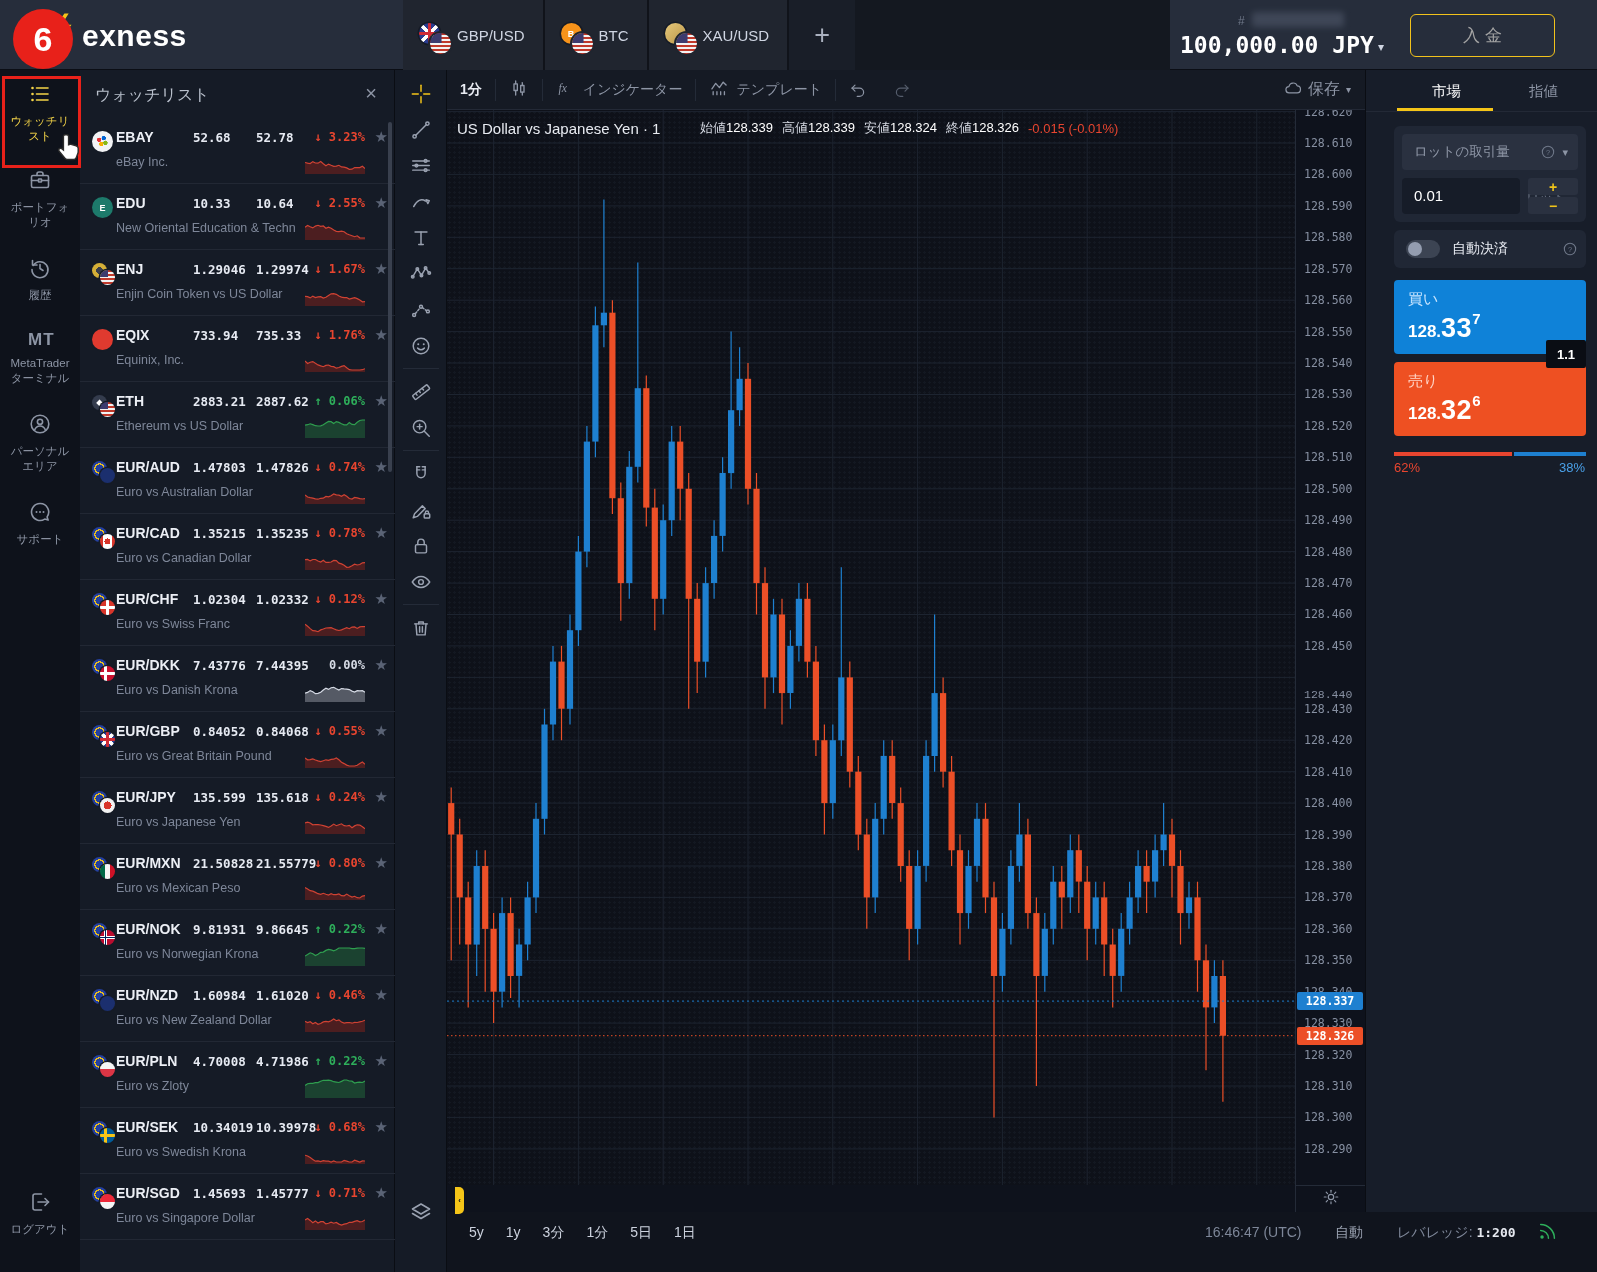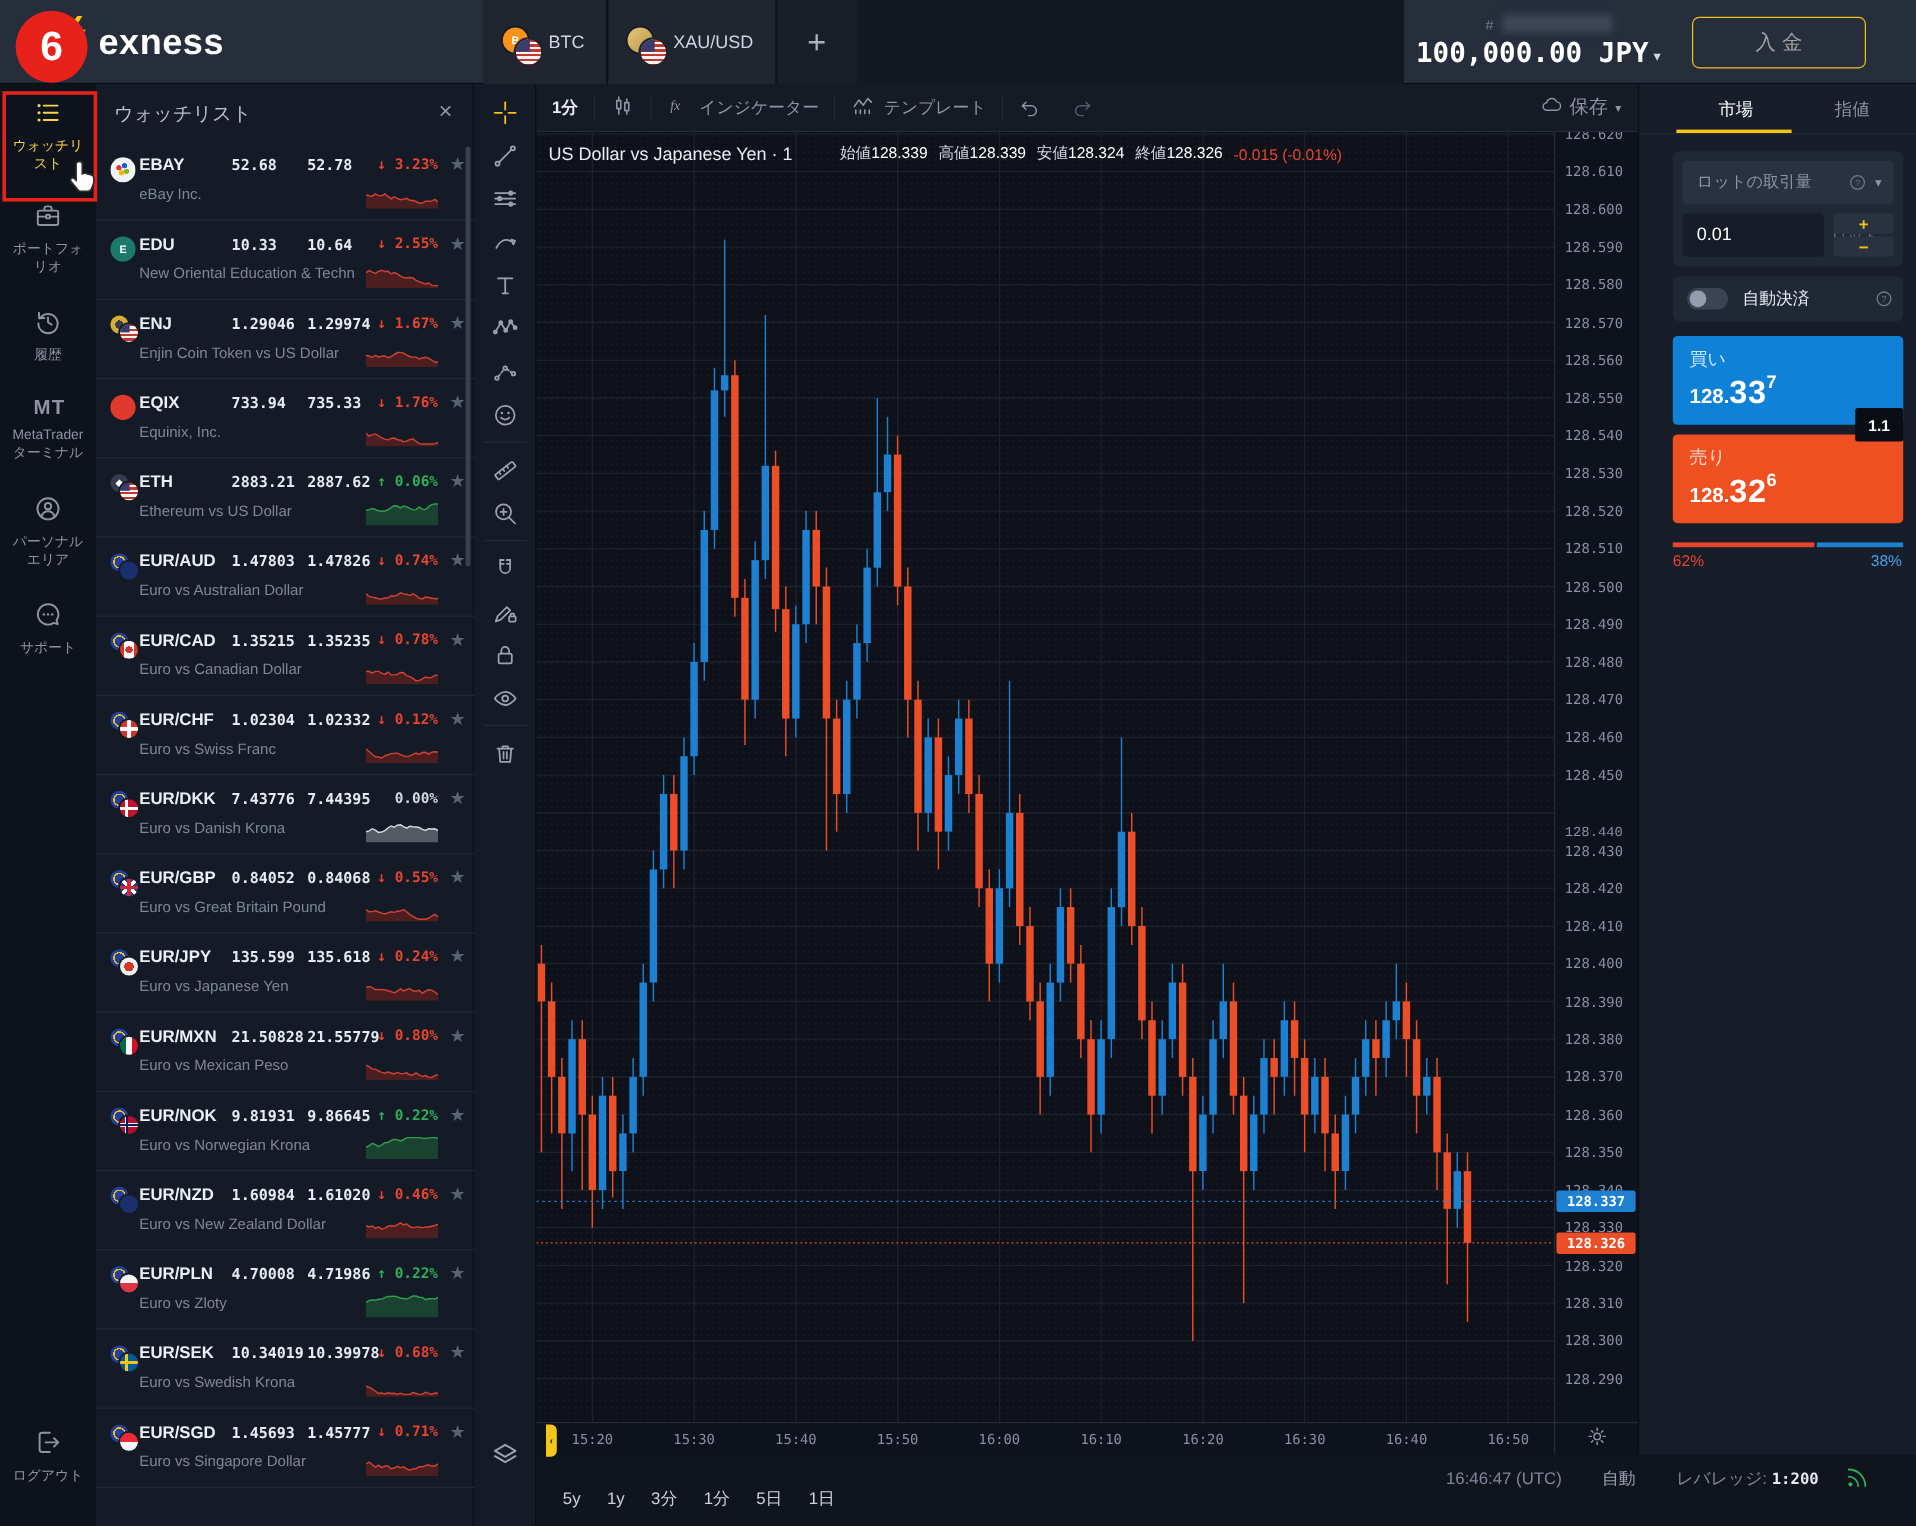--- a/index.html
+++ b/index.html
@@ -151,21 +151,21 @@
     display:flex; align-items:center; justify-content:center; cursor:pointer; }
 
   
   #time-axis { left:447px; top:1185px; width:848px; height:27px; background:#0e121c; border-top:1px solid #242b38; overflow:hidden; }
   .ttick { position:absolute; top:6px; width:44px; margin-left:-22px; text-align:center;
     font-family:"DejaVu Sans Mono",monospace; font-size:11.5px; color:#8790a2; }
 
   
   #bottombar { left:447px; top:1212px; width:1150px; height:60px; background:#10141d; }
   #ranges { position:absolute; left:16px; top:8px; display:flex; gap:10px; }
-  .rng { padding:4px 6px; font-size:14px; color:#ccd2de; cursor:pointer;margin-top:16px; }
+  .rng { padding:4px 6px; font-size:14px; color:#ccd2de; cursor:pointer; }
   #bb-clock { position:absolute; left:758px; top:12px; font-size:14px; color:#7e8799; }
   #bb-auto { position:absolute; left:888px; top:12px; font-size:14px; color:#9aa2b1; cursor:pointer; }
   #bb-lev { position:absolute; left:950px; top:12px; font-size:14px; color:#7e8799; }
   #bb-lev b { color:#e6e9f0; font-family:"DejaVu Sans Mono",monospace; font-size:13px; }
   #bb-feed { position:absolute; left:1090px; top:8px; width:24px; height:24px; color:#2eaf5b; }
 
   
   #panel { left:1365px; top:70px; width:232px; height:1142px; background:#171d29; border-left:1px solid #0a0d13; }
   .ptab { position:absolute; top:12px; font-size:14.5px; cursor:pointer; }
   #ptab-market { left:66px; color:#fff; }
@@ -216,20 +216,27 @@
 <body>
 
 <div id="app">
 
   <div class="abs" id="header">
     <span class="abs" id="logo-mark"><span style="display: inline-block; width: 34px; height: 34px;"><svg class="ic" viewBox="0 0 24 24" width="100%" height="100%" fill="none" stroke="currentColor" stroke-width="1.6" stroke-linecap="round" stroke-linejoin="round">
             <polygon points="13,1 3,15 9,15 6,25 18,9 11,9 16,1" fill="#f5c518" stroke="none"></polygon>
           </svg></span></span>
     <span class="abs" id="logo-text">exness</span>
     <div class="abs" id="tabstrip">
+        <div class="tab">
+          <span class="flagbox" style="position: relative; display: inline-block; width: 26px; height: 24px;">
+            <span class="flag fl-gb back"></span>
+            <span class="flag fl-us front"></span>
+          </span>
+          <span class="tlabel">GBP/USD</span>
+        </div>
         <div class="tab">
           <span class="flagbox" style="position: relative; display: inline-block; width: 26px; height: 24px;">
             <span class="flag fl-btc back">
               <span class="fletter">B</span>
             </span>
             <span class="flag fl-us front"></span>
           </span>
           <span class="tlabel">BTC</span>
         </div>
         <div class="tab">
@@ -871,32 +878,20 @@
       <div class="ptick" style="top: 843.256px;">128.350</div>
       <div class="ptick" style="top: 874.689px;">128.340</div>
       <div class="ptick" style="top: 906.121px;">128.330</div>
       <div class="ptick" style="top: 937.554px;">128.320</div>
       <div class="ptick" style="top: 968.987px;">128.310</div>
       <div class="ptick" style="top: 1000.42px;">128.300</div>
       <div class="ptick" style="top: 1031.85px;">128.290</div>
       <div class="ptag" style="top: 882.118px; background: rgb(30, 128, 208);">128.337</div>
       <div class="ptag" style="top: 916.694px; background: rgb(236, 79, 39);">128.326</div>
     </div>
-  <div class="abs" id="time-axis">
-      <div class="ttick" style="left: 46.64px;">15:20</div>
-      <div class="ttick" style="left: 131.44px;">15:30</div>
-      <div class="ttick" style="left: 216.24px;">15:40</div>
-      <div class="ttick" style="left: 301.04px;">15:50</div>
-      <div class="ttick" style="left: 385.84px;">16:00</div>
-      <div class="ttick" style="left: 470.64px;">16:10</div>
-      <div class="ttick" style="left: 555.44px;">16:20</div>
-      <div class="ttick" style="left: 640.24px;">16:30</div>
-      <div class="ttick" style="left: 725.04px;">16:40</div>
-      <div class="ttick" style="left: 809.84px;">16:50</div>
-    </div>
   <div class="abs" id="axis-corner">
       <span id="sun-ic"><span style="display: inline-block; width: 18px; height: 18px; color: rgb(141, 149, 165);"><svg class="ic" viewBox="0 0 24 24" width="100%" height="100%" fill="none" stroke="currentColor" stroke-width="1.6" stroke-linecap="round" stroke-linejoin="round">
             <circle cx="12" cy="12" r="3.6"></circle>
             <line x1="12" y1="3" x2="12" y2="5.5"></line>
             <line x1="12" y1="18.5" x2="12" y2="21"></line>
             <line x1="3" y1="12" x2="5.5" y2="12"></line>
             <line x1="18.5" y1="12" x2="21" y2="12"></line>
             <line x1="5.6" y1="5.6" x2="7.4" y2="7.4"></line>
             <line x1="16.6" y1="16.6" x2="18.4" y2="18.4"></line>
             <line x1="5.6" y1="18.4" x2="7.4" y2="16.6"></line>

